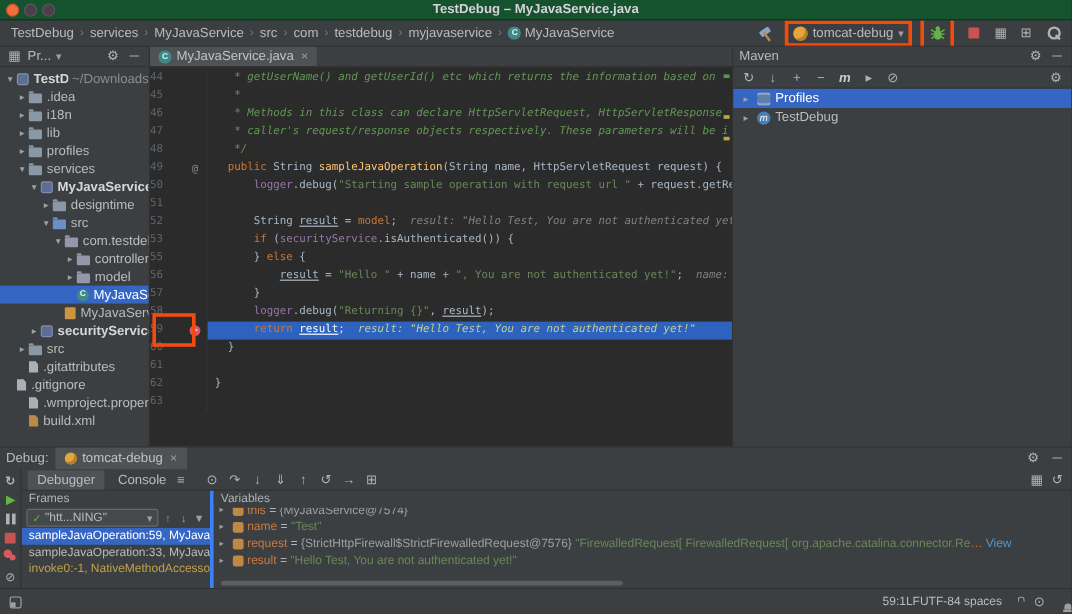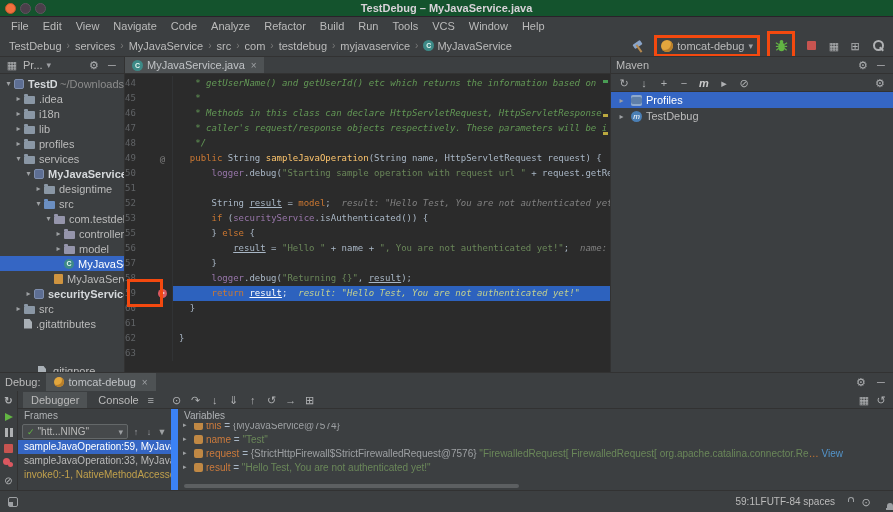--- a/index.html
+++ b/index.html
@@ -112,21 +112,21 @@
   .ds-ico { width:14px; height:13px; display:flex; align-items:center; justify-content:center; font-size:10px; color:#afb1b3; }
   .tri-green { width:0; height:0; border-left:8px solid var(--accent-green,#62b543); border-top:4.5px solid transparent; border-bottom:4.5px solid transparent; }
   .pause-bars { width:8px; height:9px; border-left:3px solid #afb1b3; border-right:3px solid #afb1b3; }
   .bp-double { width:7px; height:7px; border-radius:50%; background:#db5860; box-shadow:4px 3px 0 -1px #db5860; margin:-3px 4px 3px 0; }
   .debug-main { flex:1; display:flex; flex-direction:column; min-width:0; }
   .debug-toolbar { height:18px; display:flex; align-items:center; gap:3px; padding:0 5px; border-bottom:1px solid #323232; flex:0 0 auto; }
   .vtab { height:16px; display:flex; align-items:center; gap:5px; padding:0 8px; color:#bbbbbb; }
   .vtab.sel { background:#4e5254; }
   .st-ico { min-width:16px; }
   .debug-cols { flex:1; display:flex; min-height:0; }
-  .frames-panel { width:160px; flex:0 0 auto; border-right:7px solid #3b82f6; display:flex; flex-direction:column; overflow:hidden; position:relative; }
+  .frames-panel { width:160px; flex:0 0 auto; border-right:3px solid #3b82f6; display:flex; flex-direction:column; overflow:hidden; position:relative; }
   .subheader { height:14px; padding:1px 6px; font-size:10px; color:#b0b3b6; position:relative; z-index:1; background:#3c3f41; }
   .thread-row { height:17px; display:flex; align-items:center; gap:3px; padding:0 4px; flex:0 0 auto; }
   .thread-dd { flex:1; height:15px; background:#46494b; border:1px solid #646869; border-radius:2px; display:flex; align-items:center; gap:3px; padding:0 4px; font-size:10px; white-space:nowrap; overflow:hidden; }
   .thread-dd .check { color:var(--accent-green,#62b543); font-size:9px; }
   .tiny-ico { font-size:9px; color:#9da0a3; min-width:10px; text-align:center; }
   .frame-row { height:14px; line-height:14px; padding:0 6px; white-space:nowrap; overflow:hidden; font-size:10px; color:#bbbbbb; }
   .frame-row.sel { background:var(--selection,#3566c4); color:#ffffff; }
   .frame-row.library { color:#c0a04c; }
   .vars-panel { flex:1; display:flex; flex-direction:column; min-width:0; overflow:hidden; position:relative; }
   .vars-list { overflow:hidden; }
@@ -159,35 +159,20 @@
 
   <div class="titlebar">
     <div class="wm-buttons">
       <span class="wm-btn wm-close"></span>
       <span class="wm-btn wm-min"></span>
       <span class="wm-btn wm-max"></span>
     </div>
     <div class="title-text">TestDebug – MyJavaService.java</div>
   </div>
 
-  <div class="menubar" id="menubar">
-      <span class="menu-item">File</span>
-      <span class="menu-item">Edit</span>
-      <span class="menu-item">View</span>
-      <span class="menu-item">Navigate</span>
-      <span class="menu-item">Code</span>
-      <span class="menu-item">Analyze</span>
-      <span class="menu-item">Refactor</span>
-      <span class="menu-item">Build</span>
-      <span class="menu-item">Run</span>
-      <span class="menu-item">Tools</span>
-      <span class="menu-item">VCS</span>
-      <span class="menu-item">Window</span>
-      <span class="menu-item">Help</span>
-    </div>
 
   <div class="toolbar">
     <div class="breadcrumbs" id="breadcrumbs">
         <span class="crumb">
           <span>TestDebug</span>
         </span>
         <span class="crumb-sep">›</span>
         <span class="crumb">
           <span>services</span>
         </span>
@@ -346,21 +331,21 @@
           <div class="tree-row" style="padding-left: 13px;">
             <span class="tree-arrow">▸</span>
             <span class="ti ic-folder"></span>
             <span class="tree-label">src</span>
           </div>
           <div class="tree-row" style="padding-left: 13px;">
             <span class="tree-arrow"></span>
             <span class="ti ic-file"></span>
             <span class="tree-label">.gitattributes</span>
           </div>
-          <div class="tree-row" style="padding-left: 27px; margin-top: 32px;">
+          <div class="tree-row" style="padding-left: 3px;">
             <span class="tree-arrow"></span>
             <span class="ti ic-file"></span>
             <span class="tree-label">.gitignore</span>
           </div>
           <div class="tree-row" style="padding-left: 13px;">
             <span class="tree-arrow"></span>
             <span class="ti ic-file"></span>
             <span class="tree-label">.wmproject.properties</span>
           </div>
           <div class="tree-row" style="padding-left: 13px;">

